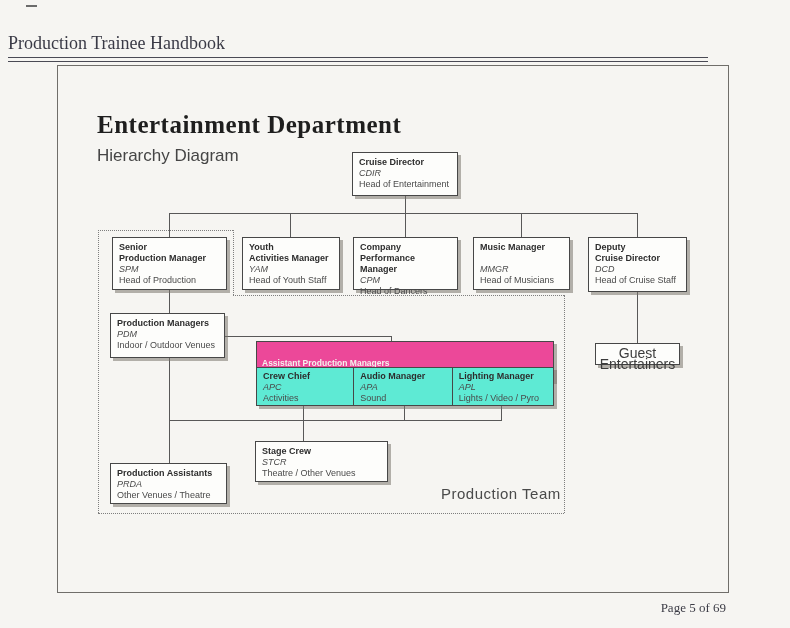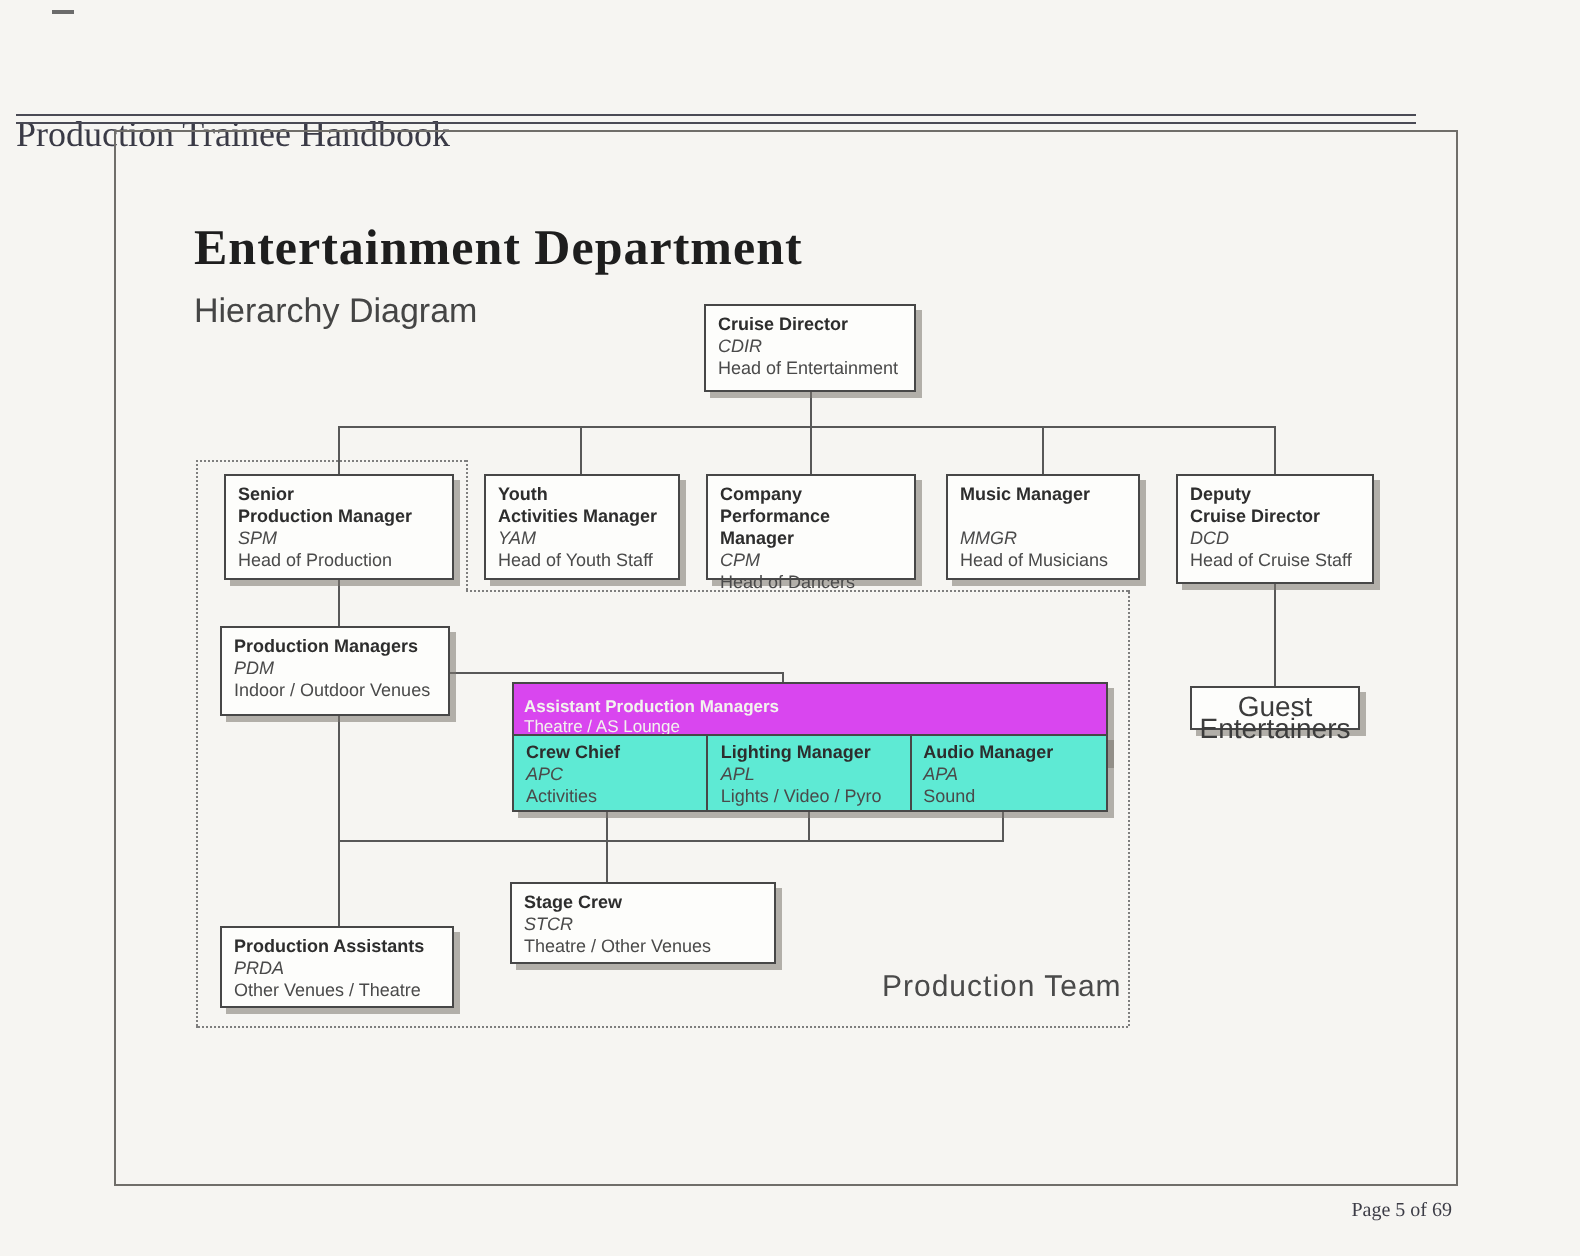--- a/index.html
+++ b/index.html
@@ -4,46 +4,46 @@
 <style>
   html,body{margin:0;padding:0;}
   body{
     width:790px;height:628px;position:relative;overflow:hidden;
     background:#f6f5f2;
     font-family:"Liberation Sans",sans-serif;
     color:#3c3c3c;
   }
   .abs{position:absolute;}
   
-  #doc-title{left:8px;top:33px;font-family:"Liberation Serif",serif;font-size:18px;color:#3a3a46;margin-top:24px;}
+  #doc-title{left:8px;top:33px;font-family:"Liberation Serif",serif;font-size:18px;color:#3a3a46;}
   #title-rule{left:8px;top:57px;width:700px;height:3px;border-top:1.5px solid #4a4a55;border-bottom:1.5px solid #4a4a55;}
   #frame{left:57px;top:65px;width:670px;height:526px;border:1px solid #706e6a;}
-  #footer{right:64px;top:600px;font-family:"Liberation Serif",serif;font-size:10px;color:#3c3c46;}
+  #footer{right:64px;top:600px;font-family:"Liberation Serif",serif;font-size:13px;color:#3c3c46;}
   #scan-artifact{left:26px;top:5px;width:11px;height:2px;background:#6b6b6b;}
   
   #dept-title{left:97px;top:111px;font-family:"Liberation Serif",serif;font-weight:bold;font-size:25px;letter-spacing:.5px;color:#1e1e1e;}
   #dept-sub{left:97px;top:146px;font-size:17px;color:#454545;}
   #team-label{left:441px;top:485px;font-size:15px;letter-spacing:.5px;color:#4a4a4a;}
   
   .node{
     position:absolute;background:#fdfdfb;border:1px solid #474747;
     box-shadow:3px 3px 0 rgba(122,117,110,.55);
     box-sizing:border-box;padding:4px 6px;
     font-size:9px;line-height:11px;z-index:3;
   }
   .node-name{font-weight:bold;color:#2d2d2d;white-space:pre-line;}
   .node-code{font-style:italic;color:#4a4a4a;}
   .node-dept{color:#4a4a4a;}
   .two-line .node-name{min-height:22px;}
   .center-node{text-align:center;font-size:14px;padding:4px 2px;}
   
   .apm-header{
     position:absolute;left:256px;top:341px;width:298px;height:40px;
-    background:#d946ef;border:1px solid #474747;box-sizing:border-box;
-    padding:6px 5px;font-size:8.5px;line-height:10px;color:#f3f3ee;
+    background:#ec4899;border:1px solid #474747;box-sizing:border-box;
+    padding:16px 5px;font-size:8.5px;line-height:10px;color:#f3f3ee;
     box-shadow:3px 3px 0 rgba(122,117,110,.55);z-index:3;
   }
   .apm-title{font-weight:bold;}
   .apm-body{
     position:absolute;left:256px;top:367px;width:298px;height:39px;
     background:#5eead4;border:1px solid #474747;box-sizing:border-box;
     display:flex;box-shadow:3px 3px 0 rgba(122,117,110,.55);z-index:3;
   }
   .apm-cell{box-sizing:border-box;padding:3px 6px;font-size:9px;line-height:11px;}
   .apm-cell + .apm-cell{border-left:1px solid #474747;}
@@ -147,29 +147,29 @@
   <div class="apm-title">Assistant Production Managers</div>
   <div class="apm-sub">Theatre / AS Lounge</div>
 </div>
 
 <div class="apm-body">
   <div class="apm-cell" style="width:97px">
     <div class="node-name">Crew Chief</div>
     <div class="node-code">APC</div>
     <div class="node-dept">Activities</div>
   </div>
+  <div class="apm-cell" style="width:99px">
+    <div class="node-name">Audio Manager</div>
+    <div class="node-code">APA</div>
+    <div class="node-dept">Sound</div>
+  </div>
   <div class="apm-cell" style="width:102px">
     <div class="node-name">Lighting Manager</div>
     <div class="node-code">APL</div>
     <div class="node-dept">Lights / Video / Pyro</div>
-  </div>
-  <div class="apm-cell" style="width:99px">
-    <div class="node-name">Audio Manager</div>
-    <div class="node-code">APA</div>
-    <div class="node-dept">Sound</div>
   </div>
 </div>
 
 <div class="node" style="left:255px;top:441px;width:133px;height:41px">
   <div class="node-name">Stage Crew</div>
   <div class="node-code">STCR</div>
   <div class="node-dept">Theatre / Other Venues</div>
 </div>
 
 <div class="node" style="left:110px;top:463px;width:117px;height:41px">

